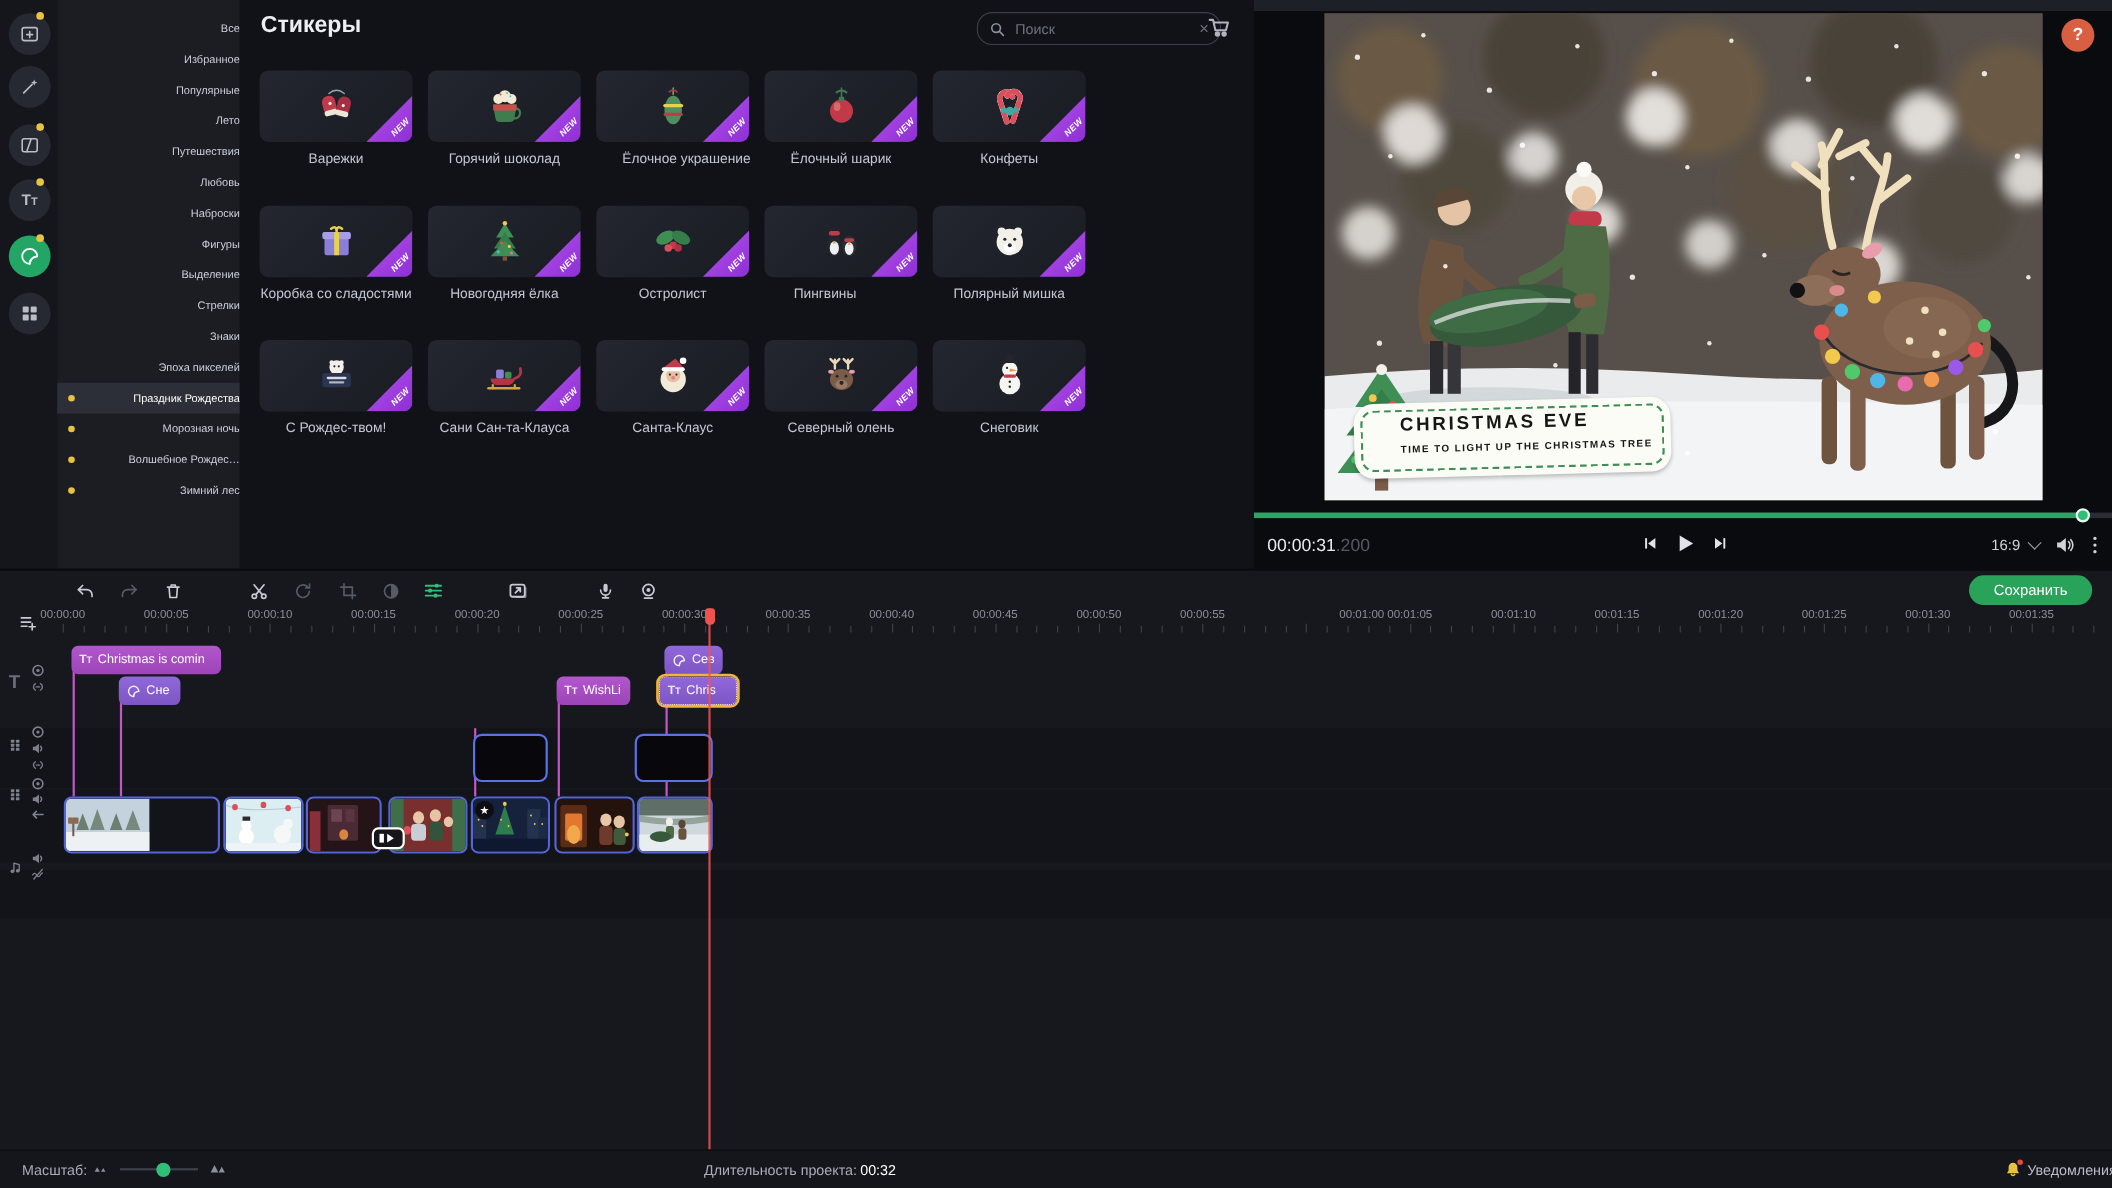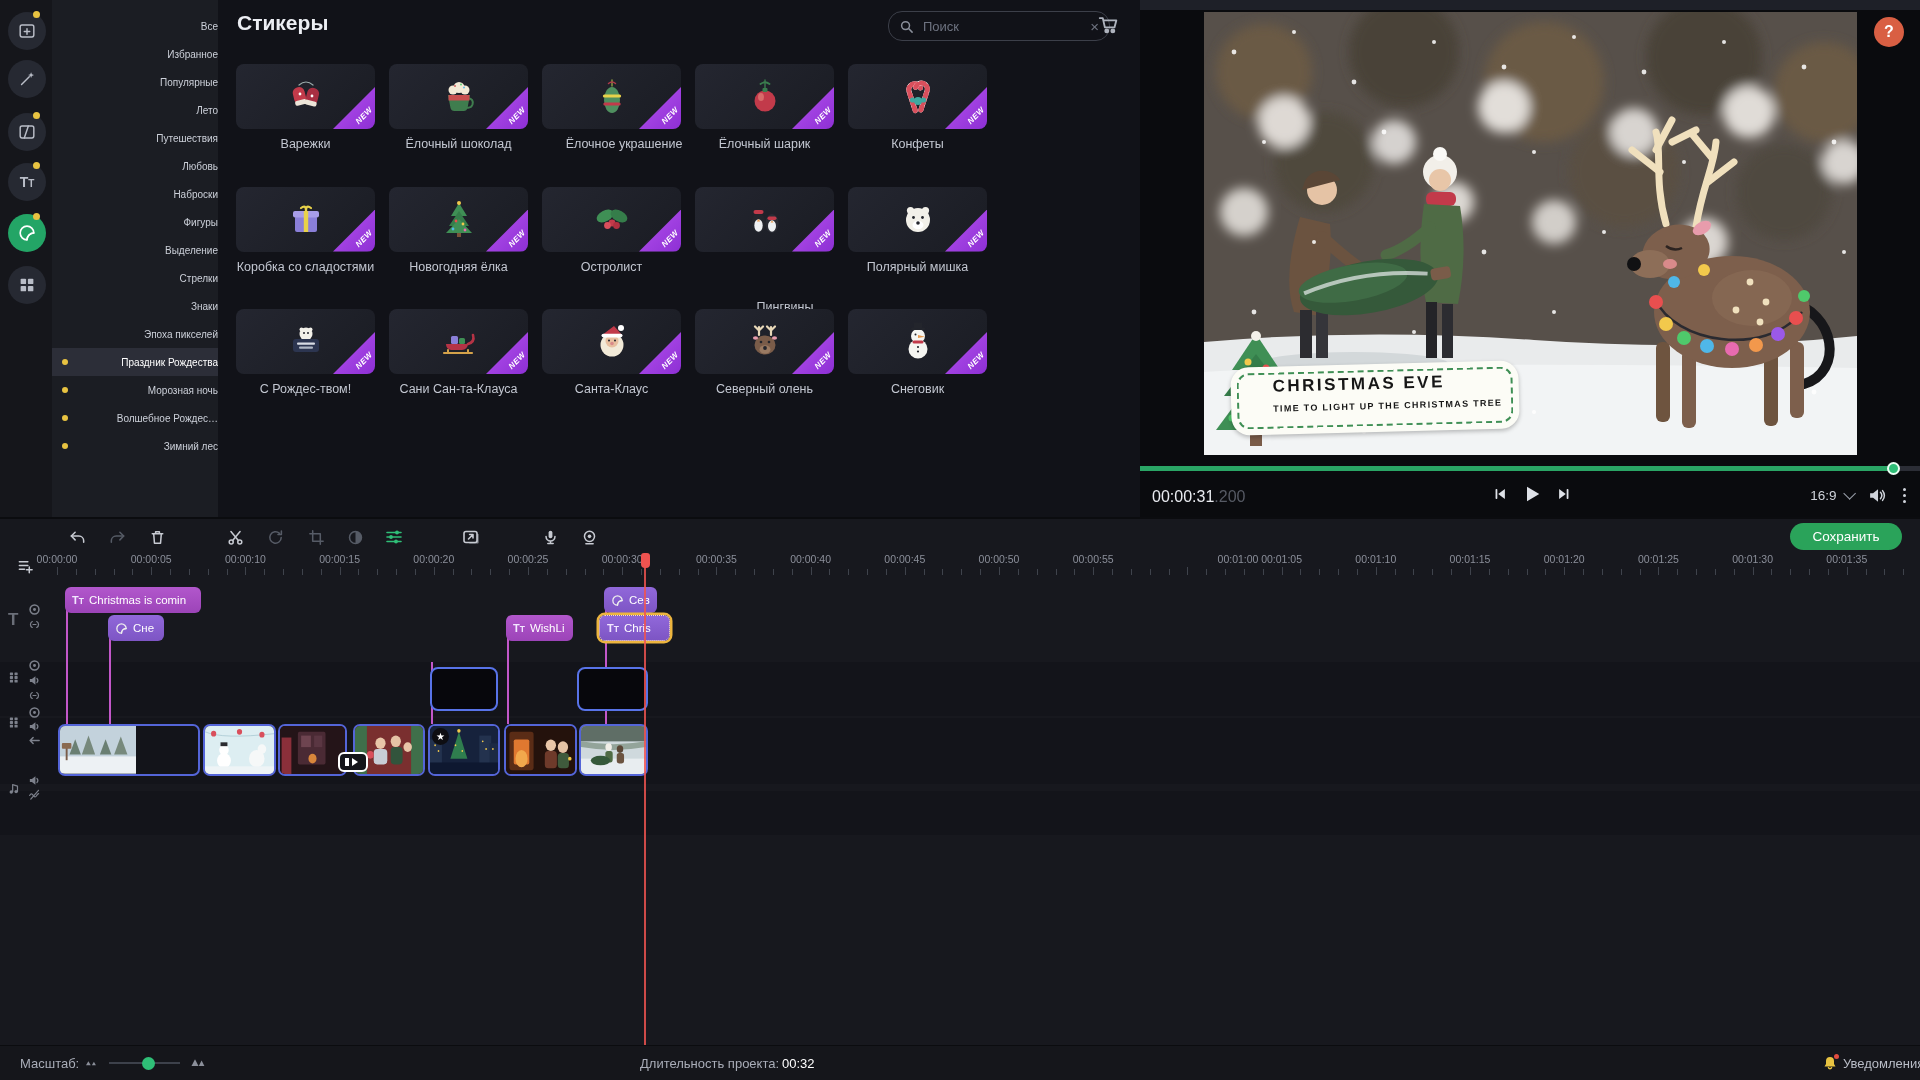--- a/index.html
+++ b/index.html
@@ -274,21 +274,21 @@
               <circle cx="26" cy="13" r="4.5" fill="#f3ead6" stroke="none"></circle>
               <circle cx="16" cy="9" r=".9" fill="#c94f4f" stroke="none"></circle>
               <circle cx="22" cy="7.5" r=".9" fill="#4fc96b" stroke="none"></circle>
               <circle cx="25" cy="10.5" r=".9" fill="#4fb7e8" stroke="none"></circle>
             </svg>
           </span>
           <span class="ribbon">
             <span>NEW</span>
           </span>
         </div>
-        <div class="tile-label" style="left: 165.5px; top: 136px;">Ёлочный шоколад</div>
+        <div class="tile-label" style="left: 165.5px; top: 136px;">Горячий шоколад</div>
         <div class="tile" style="left: 324px; top: 64px; position: absolute;">
           <span>
             <svg width="40" height="40" viewBox="0 0 40 40" fill="none" stroke="currentColor" stroke-width="1.6" stroke-linecap="round" stroke-linejoin="round">
               <path d="M20 3v6" stroke="#9a4" stroke-width="1.3"></path>
               <path d="M16.5 6.5q3.5-3 7 0" stroke="#b03a4a" stroke-width="1.5"></path>
               <ellipse cx="20" cy="23" rx="8" ry="13" fill="#4f8f5f" stroke="none"></ellipse>
               <path d="M12.4 19h15.2" stroke="#e8d24a" stroke-width="3"></path>
               <path d="M12.8 27h14.4" stroke="#c23a4a" stroke-width="3"></path>
             </svg>
           </span>
@@ -393,21 +393,21 @@
                 <ellipse cx="27" cy="27" rx="4" ry="5.8" fill="#eef0f2"></ellipse>
                 <rect x="22.5" y="17.5" width="9" height="3.4" rx="1.7" fill="#c23a4a"></rect>
                 <polygon points="27,21.5 25.5,23.6 28.5,23.6" fill="#e8984c"></polygon>
               </g>
             </svg>
           </span>
           <span class="ribbon">
             <span>NEW</span>
           </span>
         </div>
-        <div class="tile-label" style="left: 492px; top: 258.5px; margin-top: 40px;">Пингвины</div>
+        <div class="tile-label" style="left: 457px; top: 258.5px;">Пингвины</div>
         <div class="tile" style="left: 630px; top: 186.5px; position: absolute;">
           <span>
             <svg width="40" height="40" viewBox="0 0 40 40" fill="none" stroke="currentColor" stroke-width="1.6" stroke-linecap="round" stroke-linejoin="round">
               <g stroke="none">
                 <circle cx="12.5" cy="11.5" r="3.6" fill="#f2f0e9"></circle>
                 <circle cx="27.5" cy="11.5" r="3.6" fill="#f2f0e9"></circle>
                 <circle cx="20" cy="21" r="12" fill="#f2f0e9"></circle>
                 <ellipse cx="20" cy="26" rx="5.5" ry="4.3" fill="#fff"></ellipse>
                 <circle cx="20" cy="24" r="1.8" fill="#23252c"></circle>
                 <circle cx="15.5" cy="18.5" r="1.4" fill="#23252c"></circle>

